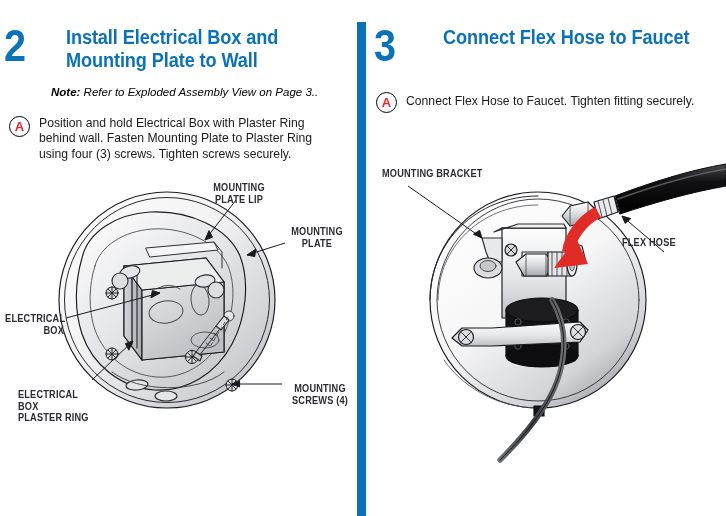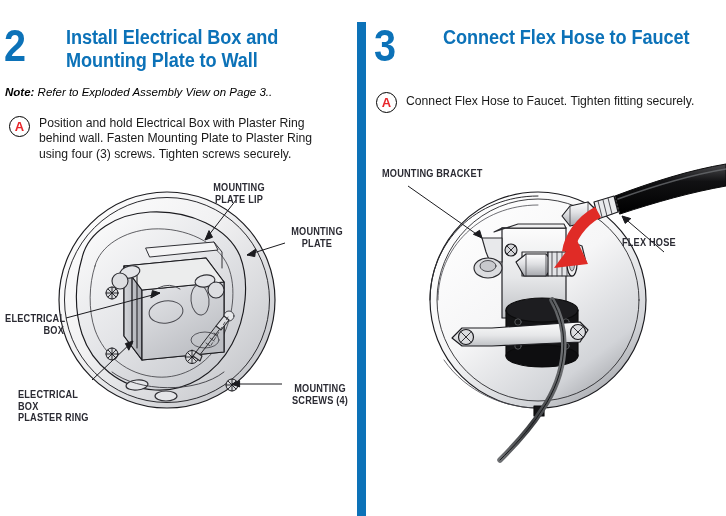--- a/index.html
+++ b/index.html
@@ -66,20 +66,21 @@
   .note {
     position: absolute;
     font-size: 11.5px;
     font-style: italic;
     color: #000;
     white-space: nowrap;
   }
   .note b {
     font-weight: bold;
     font-style: italic;
+    margin-left: 46px;
   }
 
   
   .instr {
     position: absolute;
     display: flex;
     align-items: flex-start;
   }
   .badge-a {
     flex: 0 0 auto;

